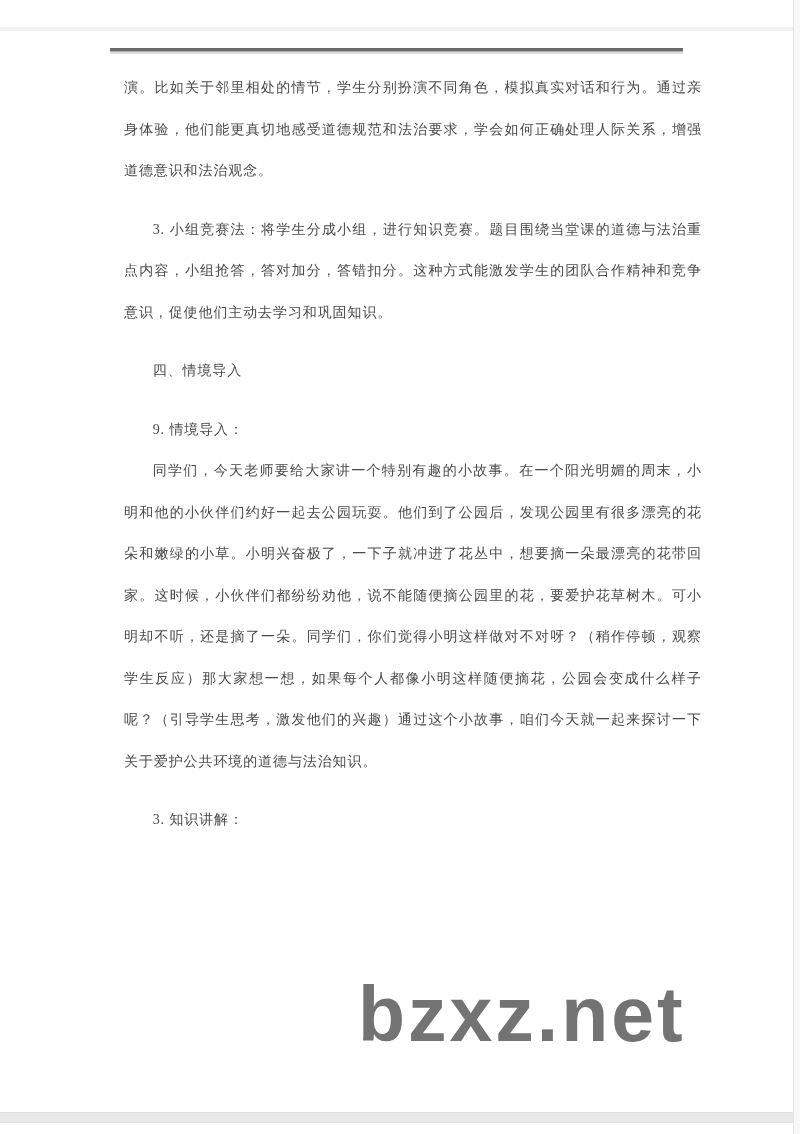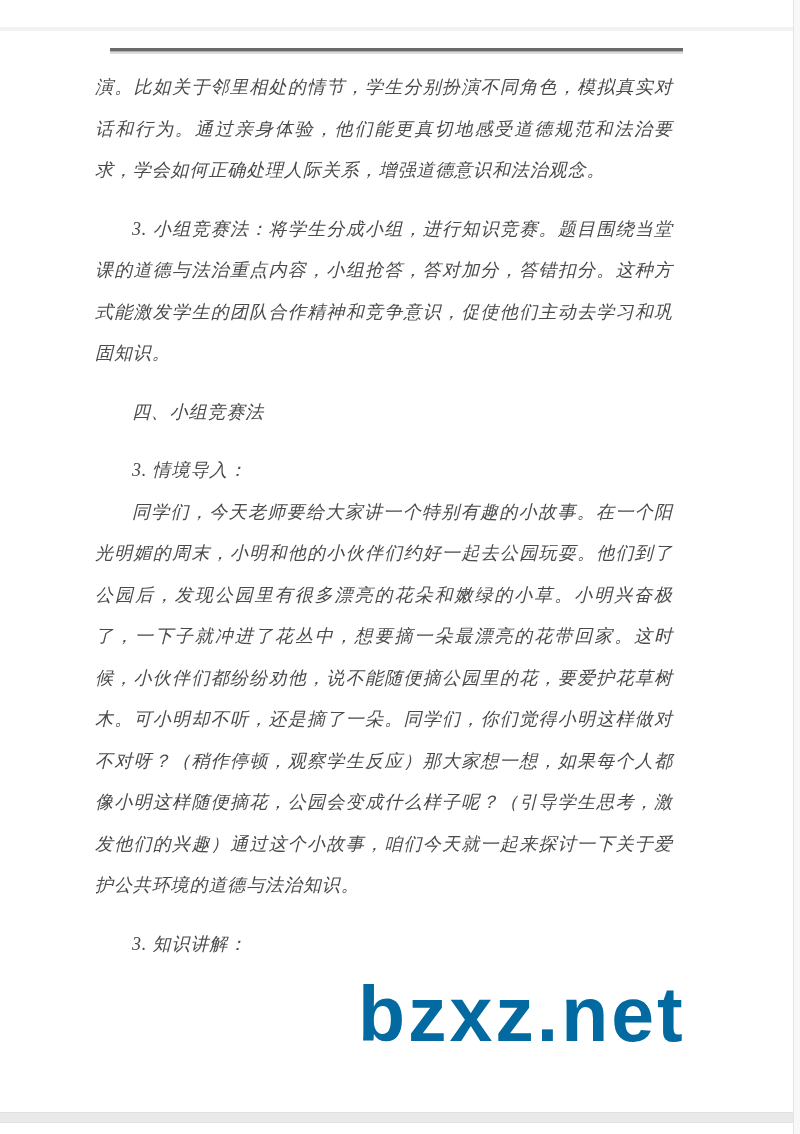--- a/index.html
+++ b/index.html
@@ -40,35 +40,34 @@
   }
   
   .watermark {
     position: absolute;
     top: 945px; left: 358px;
     font-family: "Liberation Sans", "DejaVu Sans", sans-serif;
     font-weight: bold;
     font-size: 77px;
     line-height: 1;
     letter-spacing: 3px;
-    color: #0369a1;
+    color: #737373;
     z-index: 1;
     user-select: none;
   }
   .doc-body {
     position: absolute;
-    top: 36px; left: 95px;
+    top: 36px; left: 124px;
     width: 578px;
     z-index: 2;
     color: #4a4a4a;
-    font-size: 18px;
+    font-size: 14px;
     line-height: 41.5px;
     letter-spacing: 0.9px;
     text-align: justify;
-    font-style: italic;
   }
   .doc-body p.para {
     margin: 0;
     padding: 0;
   }
   .doc-body p.para.spaced { margin-bottom: 17px; }
   .doc-body p.para.indent { text-indent: 2.05em; }
   
   .page-gap-bottom {
     position: absolute;
@@ -99,22 +98,22 @@
 
   <div class="page-gap-top"></div>
 
   <div class="doc-page">
     <div class="scan-rule"></div>
     <div class="watermark">bzxz.net</div>
     <div class="doc-body">
 
     <p class="para spaced">演。比如关于邻里相处的情节，学生分别扮演不同角色，模拟真实对话和行为。通过亲身体验，他们能更真切地感受道德规范和法治要求，学会如何正确处理人际关系，增强道德意识和法治观念。</p>
         <p class="para indent spaced">3. 小组竞赛法：将学生分成小组，进行知识竞赛。题目围绕当堂课的道德与法治重点内容，小组抢答，答对加分，答错扣分。这种方式能激发学生的团队合作精神和竞争意识，促使他们主动去学习和巩固知识。</p>
-        <p class="para indent spaced">四、小组竞赛法</p>
-        <p class="para indent">3. 情境导入：</p>
+        <p class="para indent spaced">四、情境导入</p>
+        <p class="para indent">9. 情境导入：</p>
         <p class="para indent spaced">同学们，今天老师要给大家讲一个特别有趣的小故事。在一个阳光明媚的周末，小明和他的小伙伴们约好一起去公园玩耍。他们到了公园后，发现公园里有很多漂亮的花朵和嫩绿的小草。小明兴奋极了，一下子就冲进了花丛中，想要摘一朵最漂亮的花带回家。这时候，小伙伴们都纷纷劝他，说不能随便摘公园里的花，要爱护花草树木。可小明却不听，还是摘了一朵。同学们，你们觉得小明这样做对不对呀？（稍作停顿，观察学生反应）那大家想一想，如果每个人都像小明这样随便摘花，公园会变成什么样子呢？（引导学生思考，激发他们的兴趣）通过这个小故事，咱们今天就一起来探讨一下关于爱护公共环境的道德与法治知识。</p>
         <p class="para indent">3. 知识讲解：</p>
       </div>
   </div>
 
   <div class="page-gap-bottom"></div>
   <div class="next-page-sliver"></div>
   <div class="right-gutter"></div>
 
 </div>

